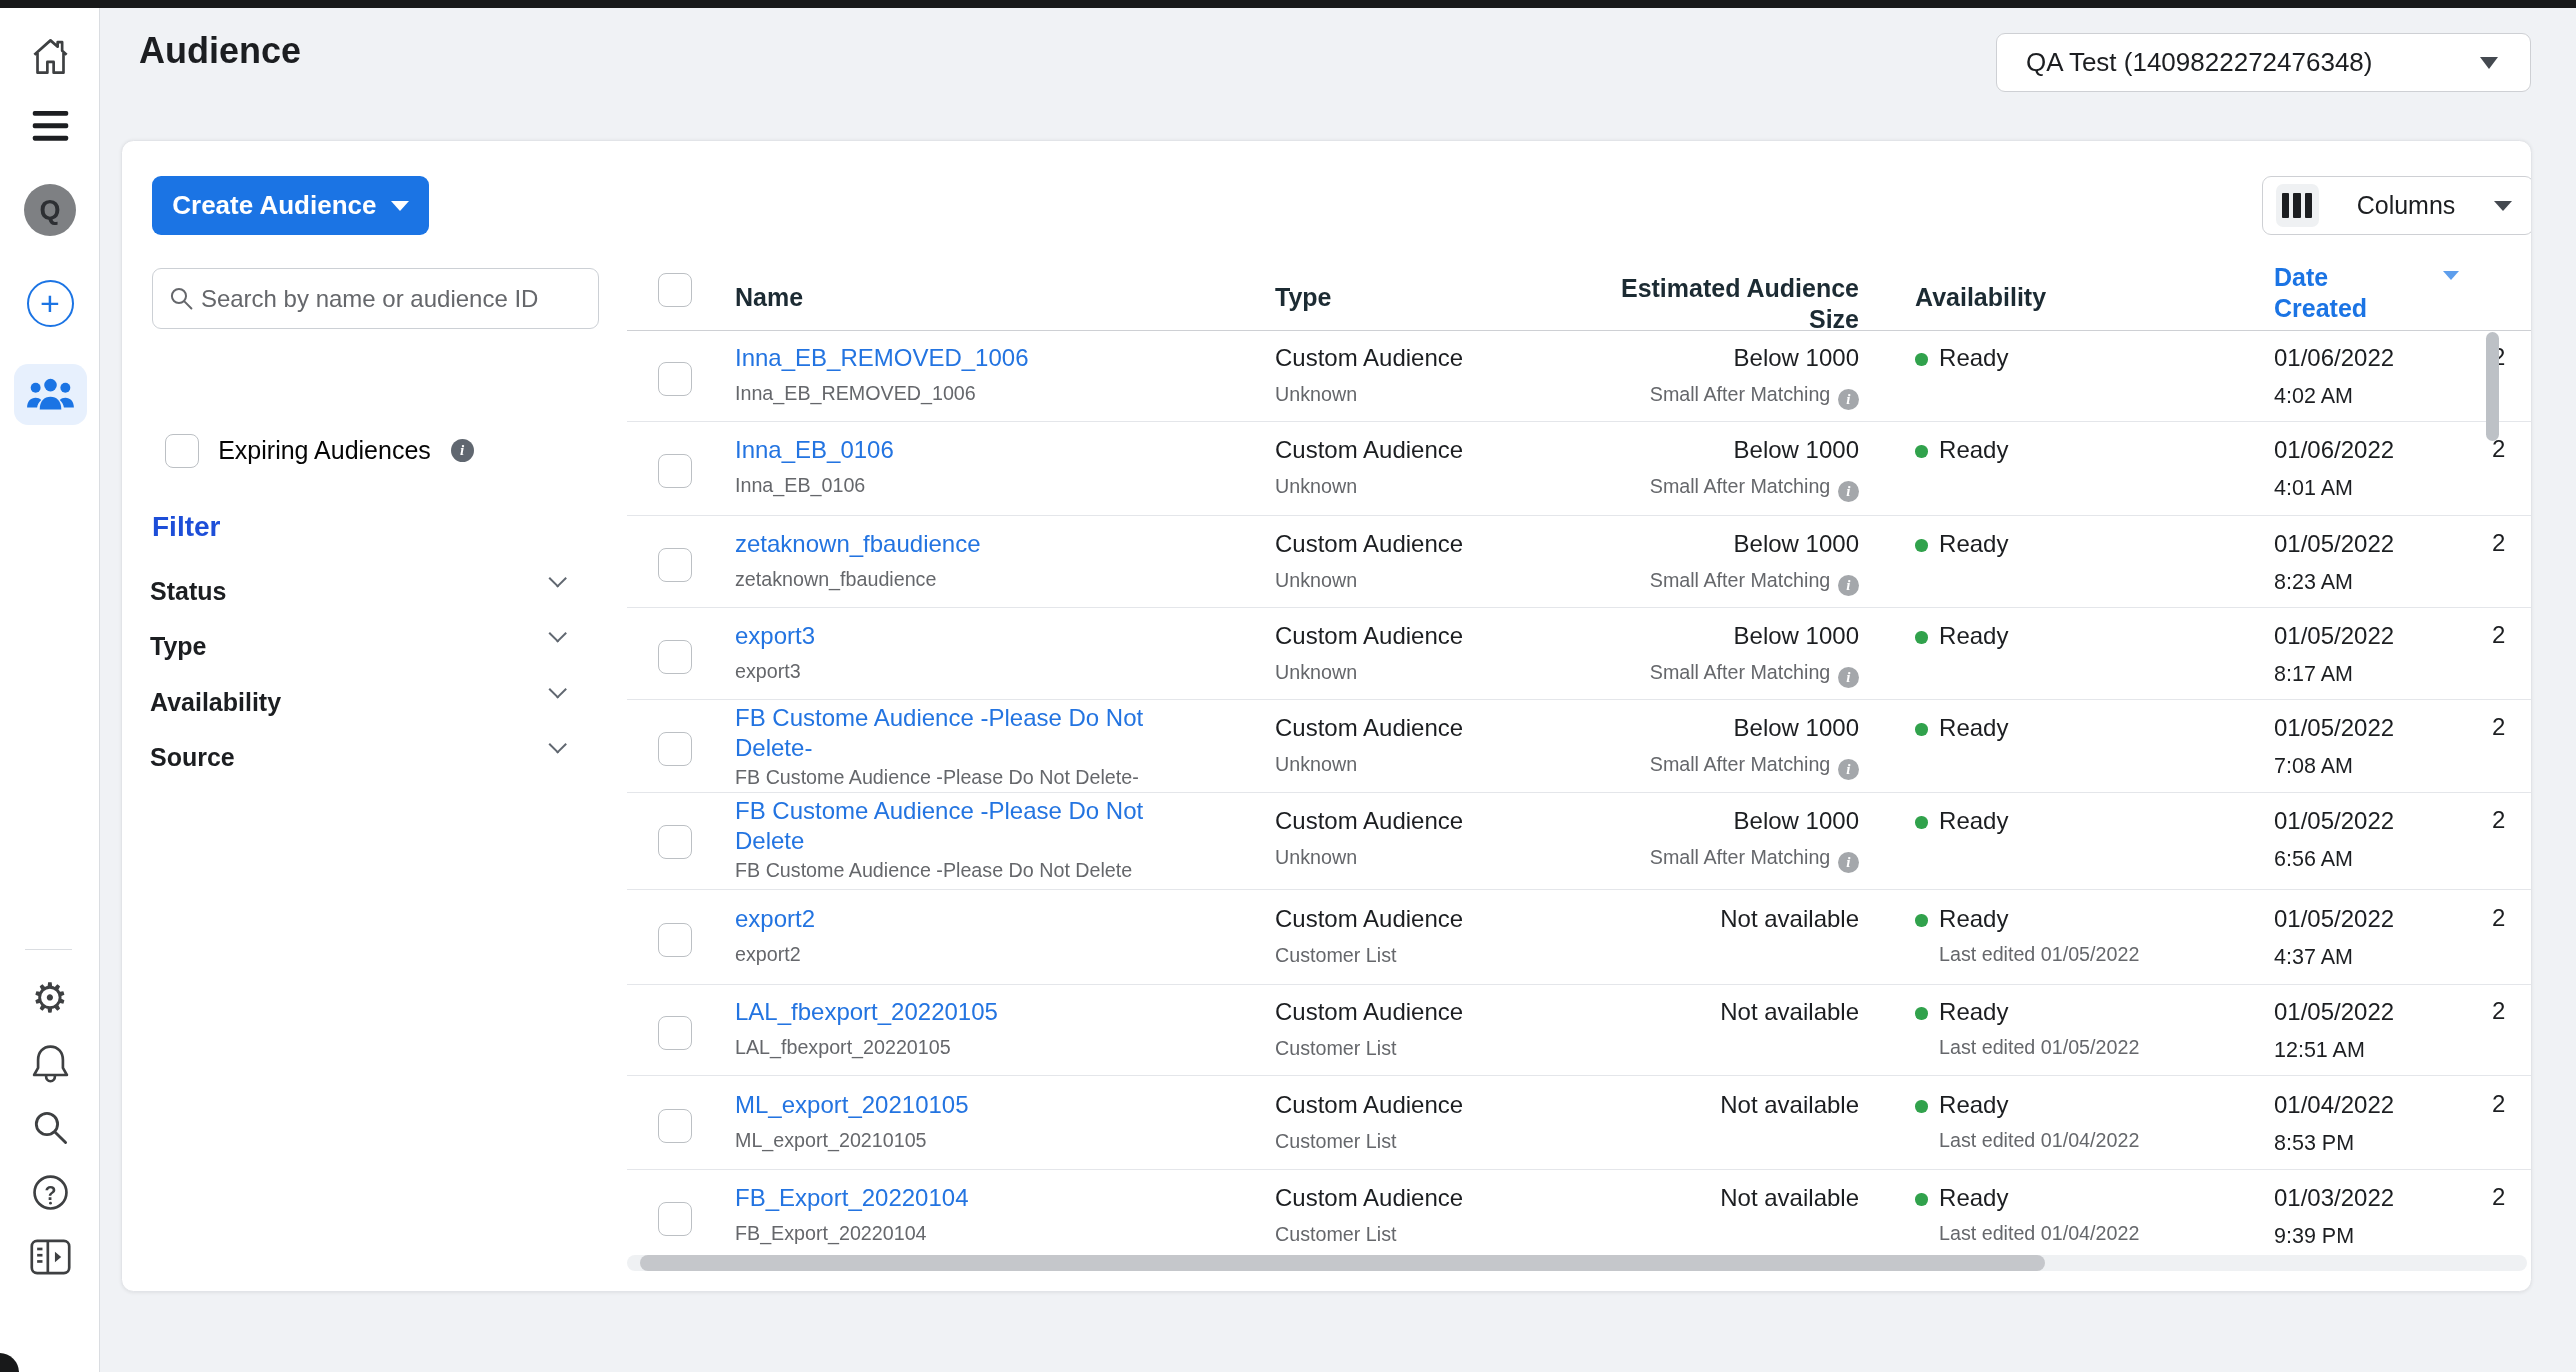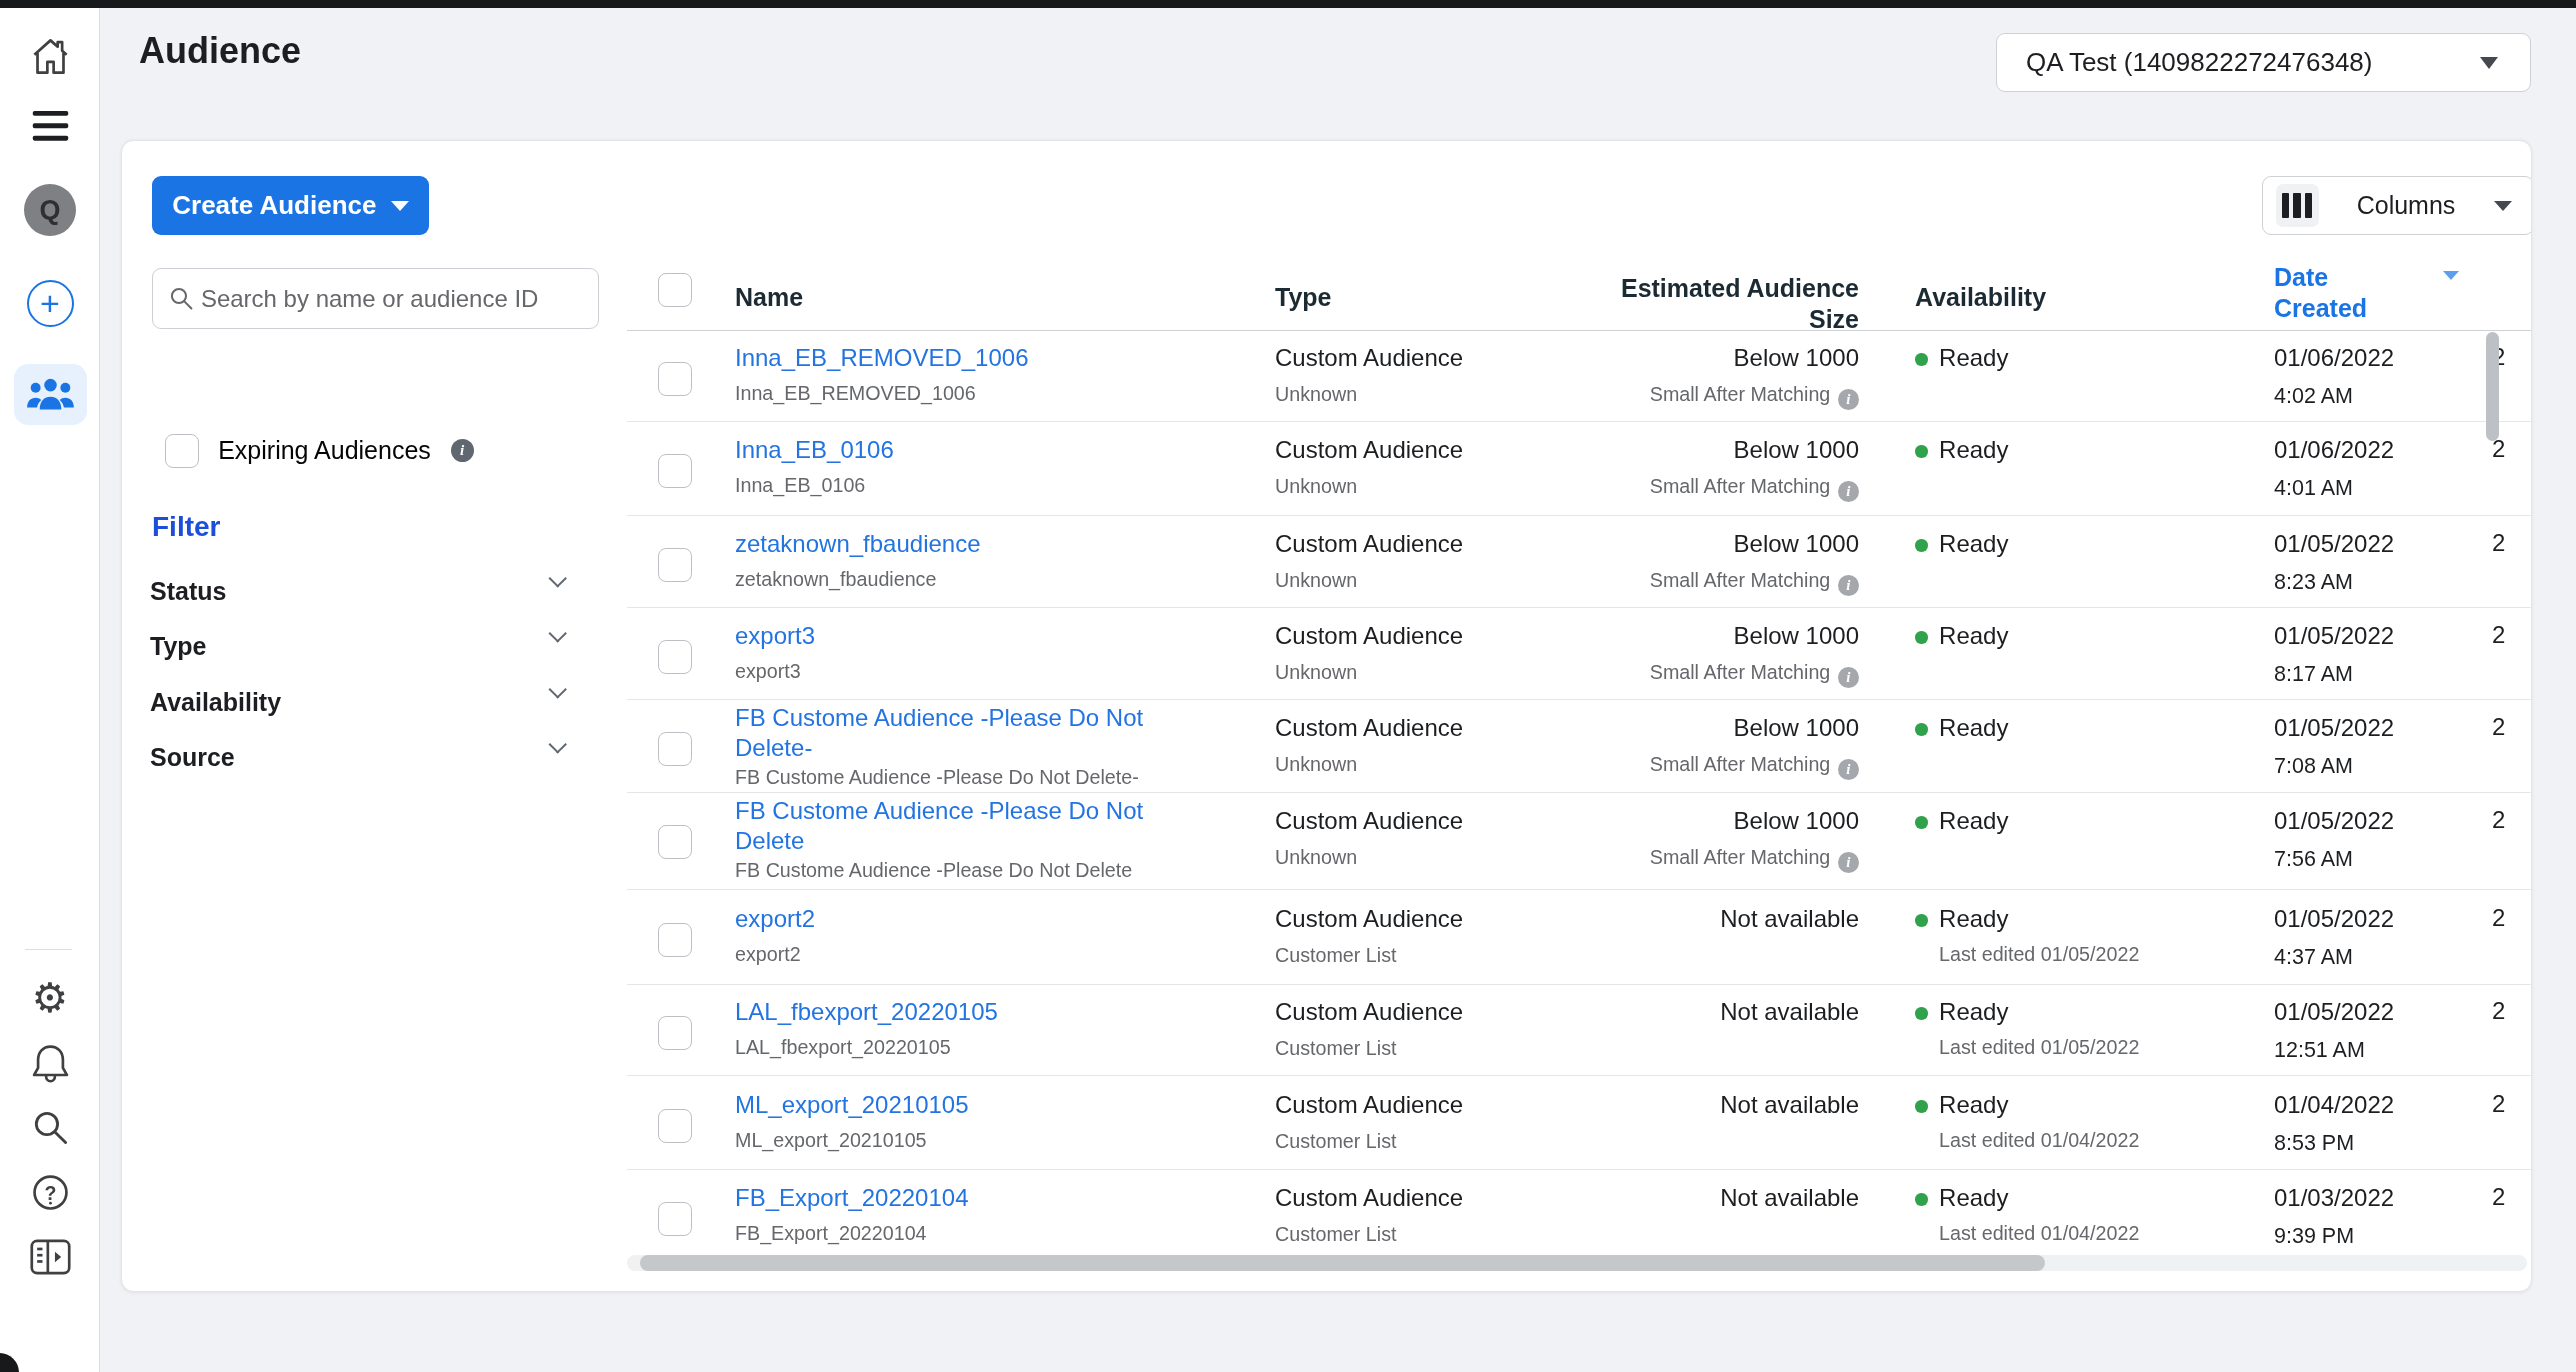--- a/index.html
+++ b/index.html
@@ -400,21 +400,21 @@
       <div class="sub">
         <span>Small After Matching</span><span class="info-icon light">i</span>
       </div>
     </div>
     <div class="cell-avail">
       <div class="primary"><span class="dot"></span><span>Ready</span></div>
 
     </div>
     <div class="cell-date">
       <div class="primary">01/05/2022</div>
-      <div class="time">7:56 AM</div>
+      <div class="time">6:56 AM</div>
     </div>
     <div class="cell-partial">2</div>
   </div>
 
   <div class="trow" style="top: 750px; height: 94px;">
     <span class="checkbox"></span>
     <div class="cell-name">
       <a href="#" class="name-link">export2</a>
       <div class="sub">export2</div>
     </div>

